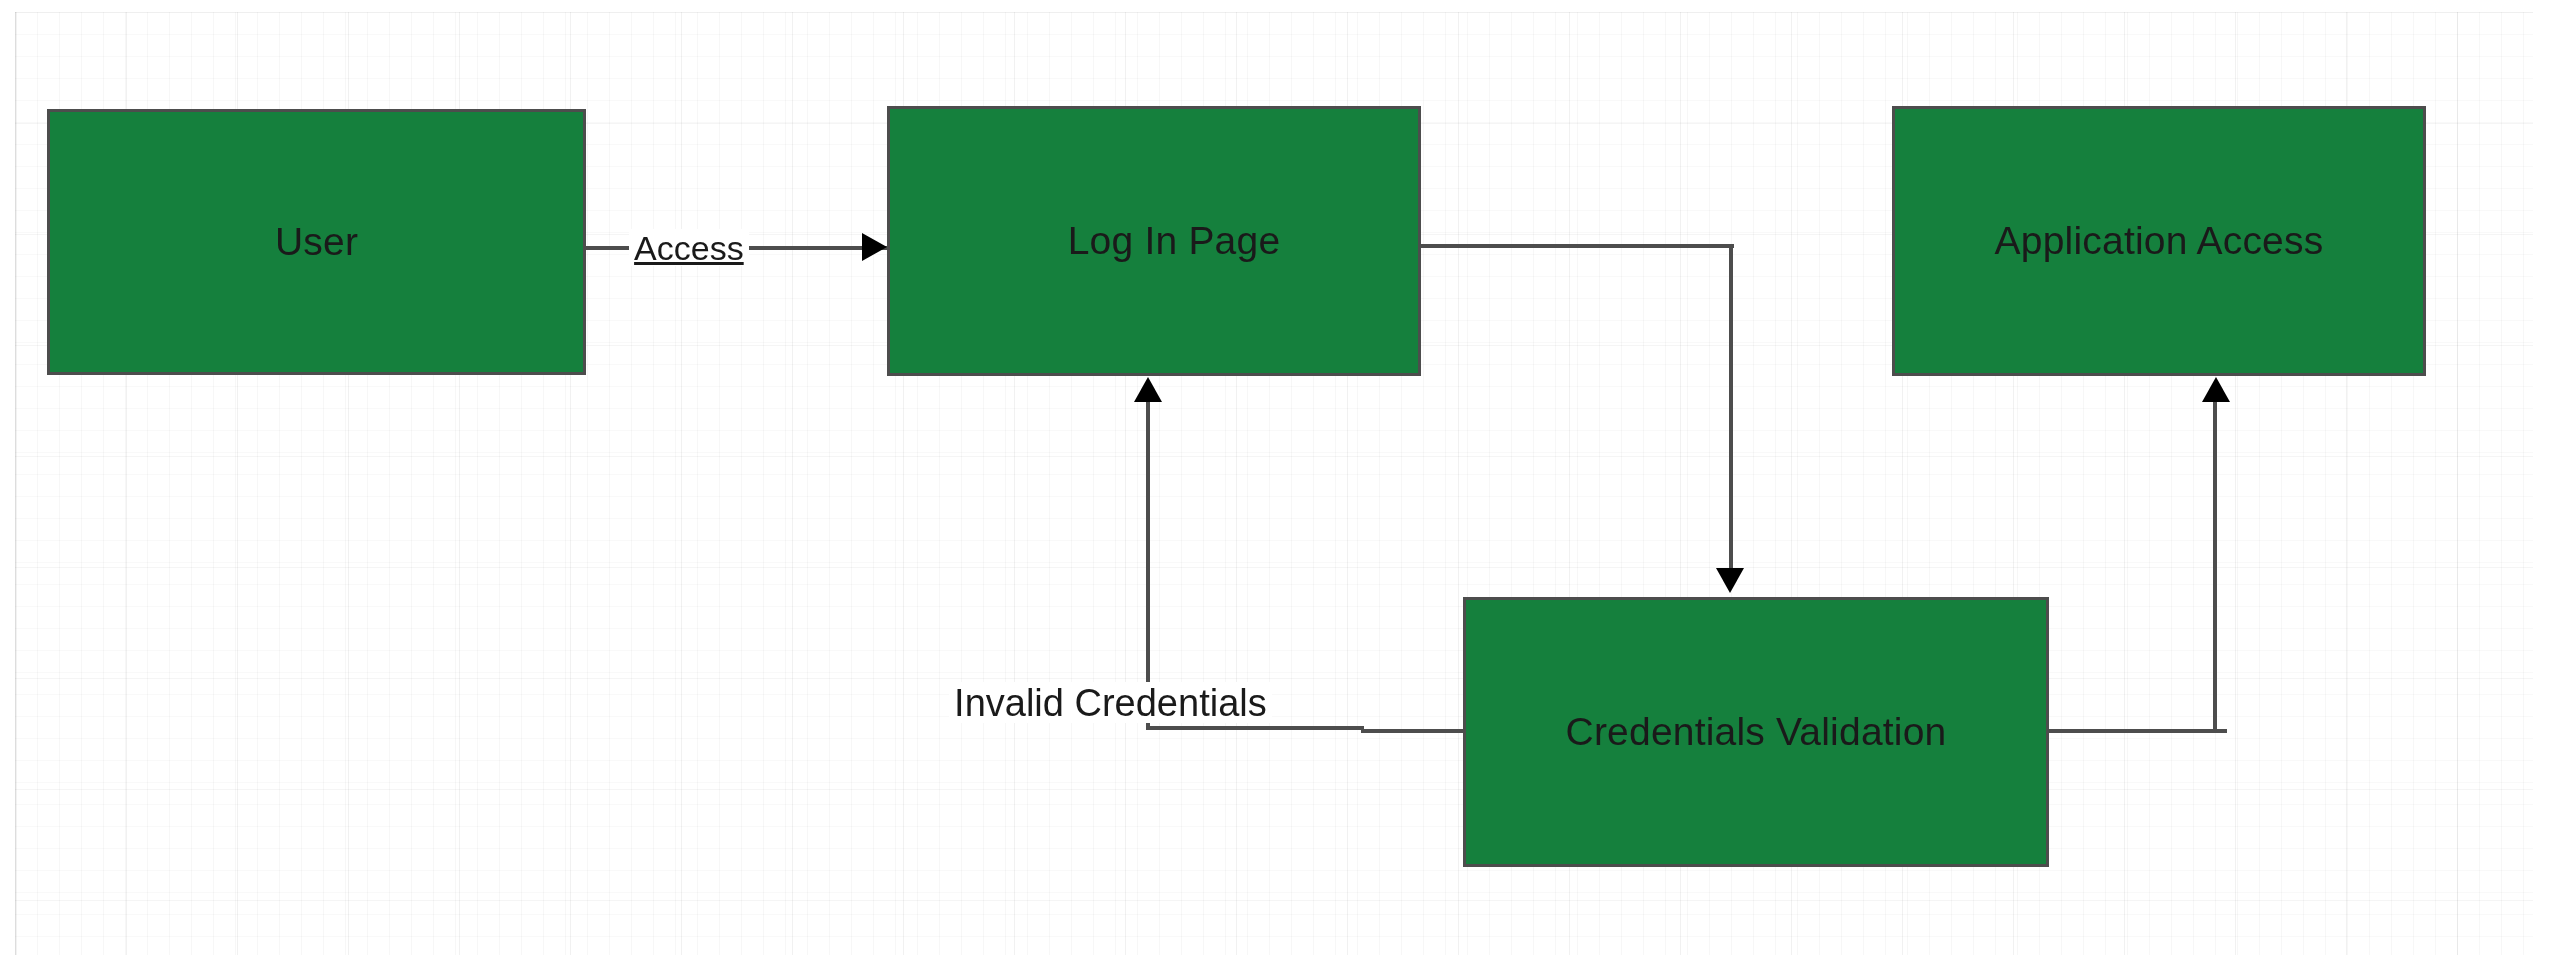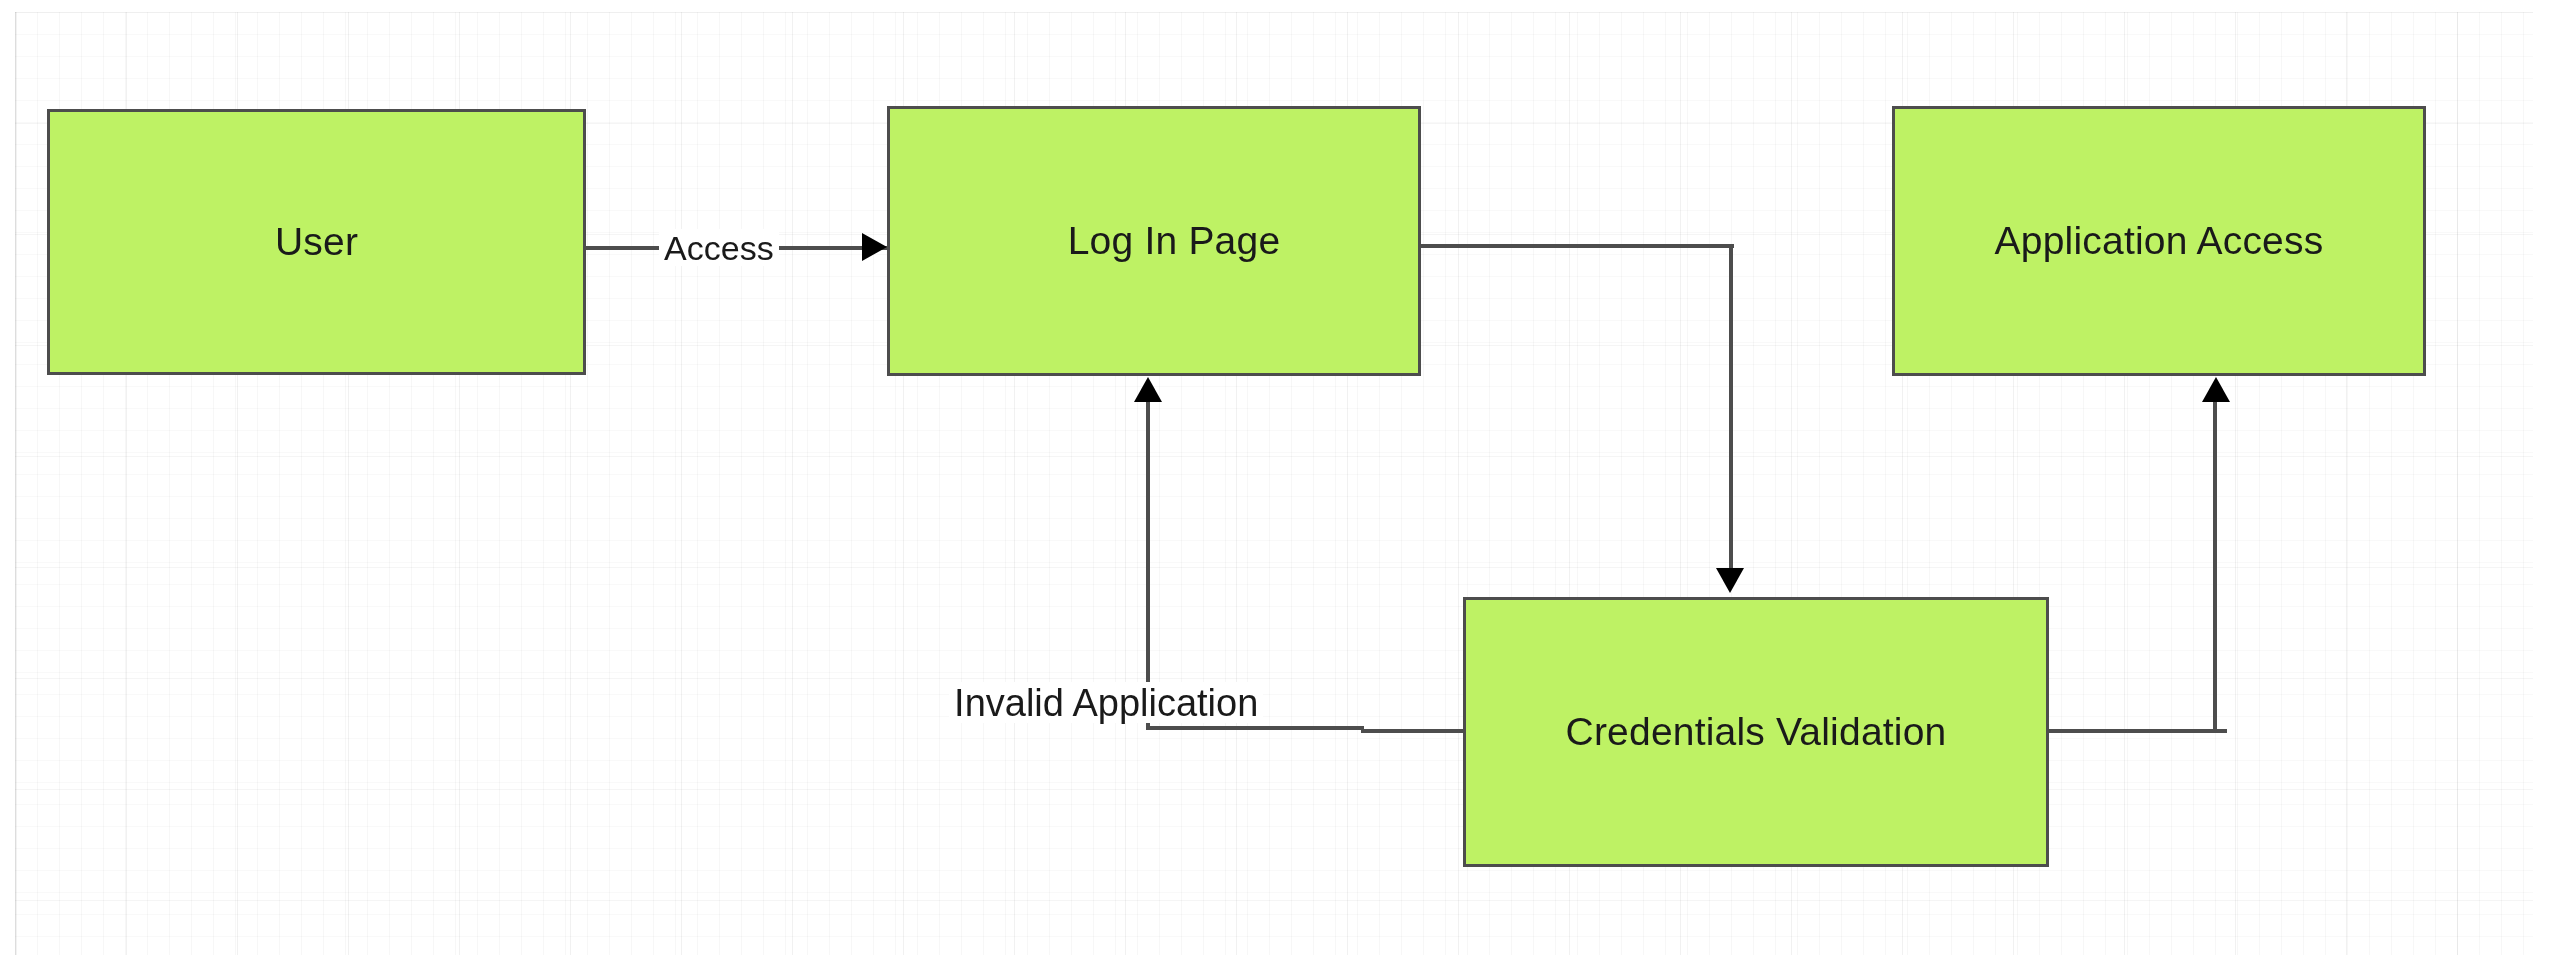--- a/index.html
+++ b/index.html
@@ -42,21 +42,21 @@
     top: 12px;
     width: 1.7px;
     height: 943px;
     background: rgba(0,0,0,0.05);
   }
 
   
   .node {
     position: absolute;
     box-sizing: border-box;
-    background: #bef264;
+    background: #15803d;
     border: 3.4px solid #4d4d4d;
     display: flex;
     align-items: center;
     justify-content: center;
     z-index: 5;
   }
   .node-label {
     color: #1a1a1a;
     font-size: 39px;
     font-weight: 400;
@@ -110,21 +110,21 @@
   .edge-label {
     position: absolute;
     color: #1a1a1a;
     font-size: 34px;
     line-height: 1;
     white-space: nowrap;
     background: #ffffff;
     padding: 1.7px 5.1px;
     z-index: 6;
   }
-  #label-access             { left: 659px;  top: 229px; font-size: 34px; }
+  #label-access             { left: 629px;  top: 229px; font-size: 34px; text-decoration: underline; }
   #label-invalid-credentials{ left: 949px; top: 682px; font-size: 38px; }
   #label-valid-credentials  { left: 2028px; top: 629px; font-size: 38px; }
 </style>
 </head>
 <body>
 
 <div id="canvas">
 
   <div id="grid"></div>
   <div id="grid-left-edge"></div>
@@ -138,21 +138,21 @@
   <div class="arrow arrow-down" style="left:1716px; top:568px;"></div>
 
   <div class="line-h" style="left:1995px; top:729px; width:232px;"></div>
   <div class="line-v" style="left:2213px; top:401px; height:330px;"></div>
   <div class="arrow arrow-up" style="left:2202px; top:377px;"></div>
 
   <div class="line-h" style="left:1361px; top:729px; width:104px;"></div>
   <div class="line-v" style="left:1146px; top:401px; height:328px;"></div>
   <div class="line-h" style="left:1146px; top:726px; width:218px;"></div>
   <div class="arrow arrow-up" style="left:1134px; top:377px;"></div>
-  <div class="edge-label" id="label-invalid-credentials">Invalid Application</div>
+  <div class="edge-label" id="label-invalid-credentials">Invalid Credentials</div>
 
   <div class="node" id="node-user">
     <span class="node-label">User</span>
   </div>
 
   <div class="node" id="node-login">
     <span class="node-label">Log In Page</span>
   </div>
 
   <div class="node" id="node-appaccess">

